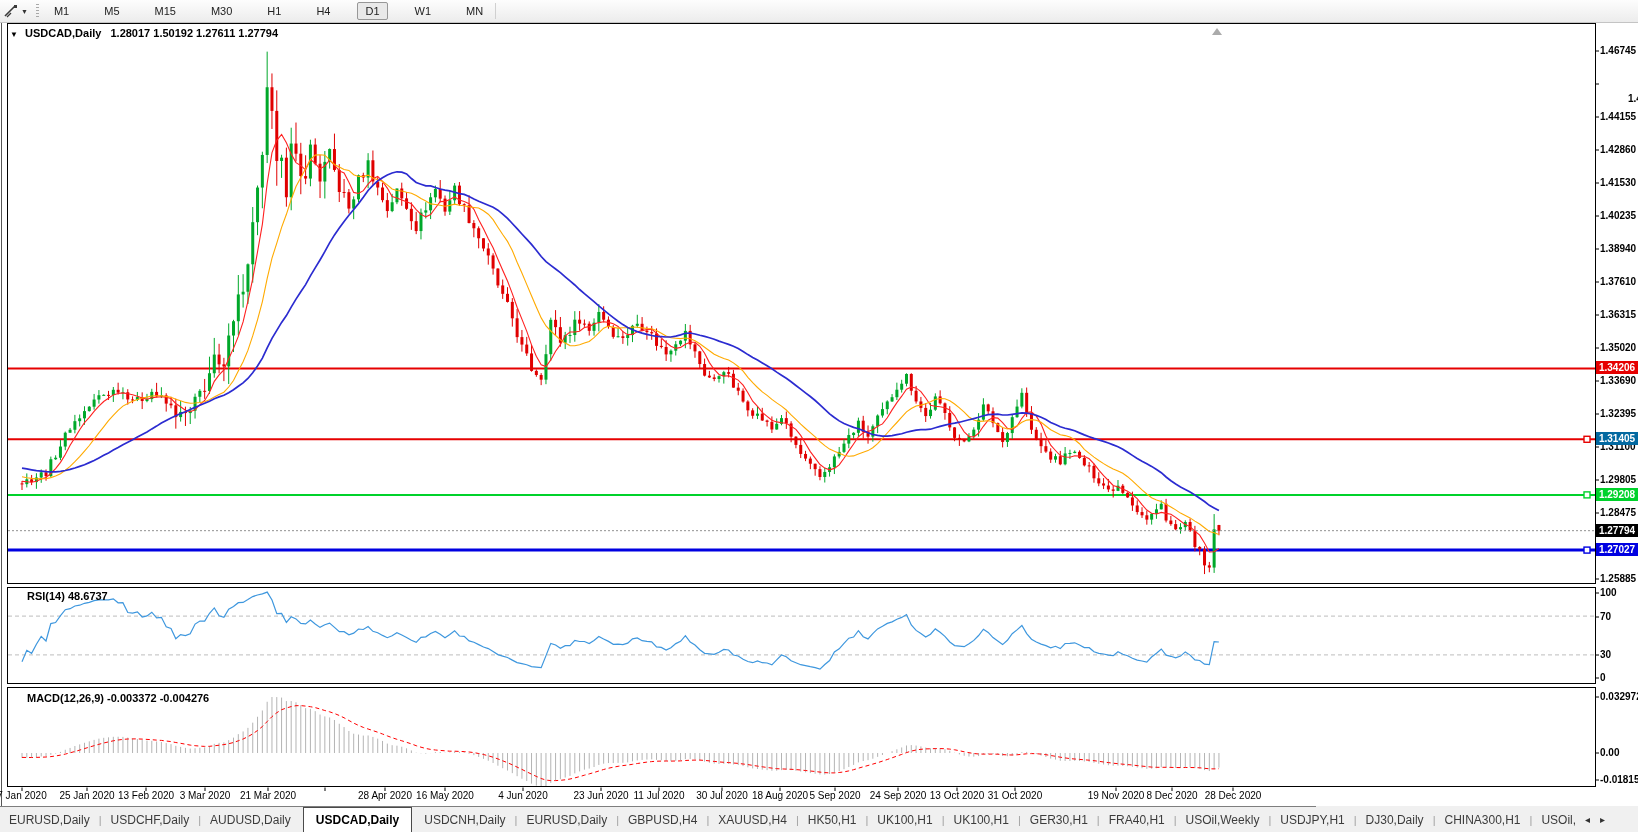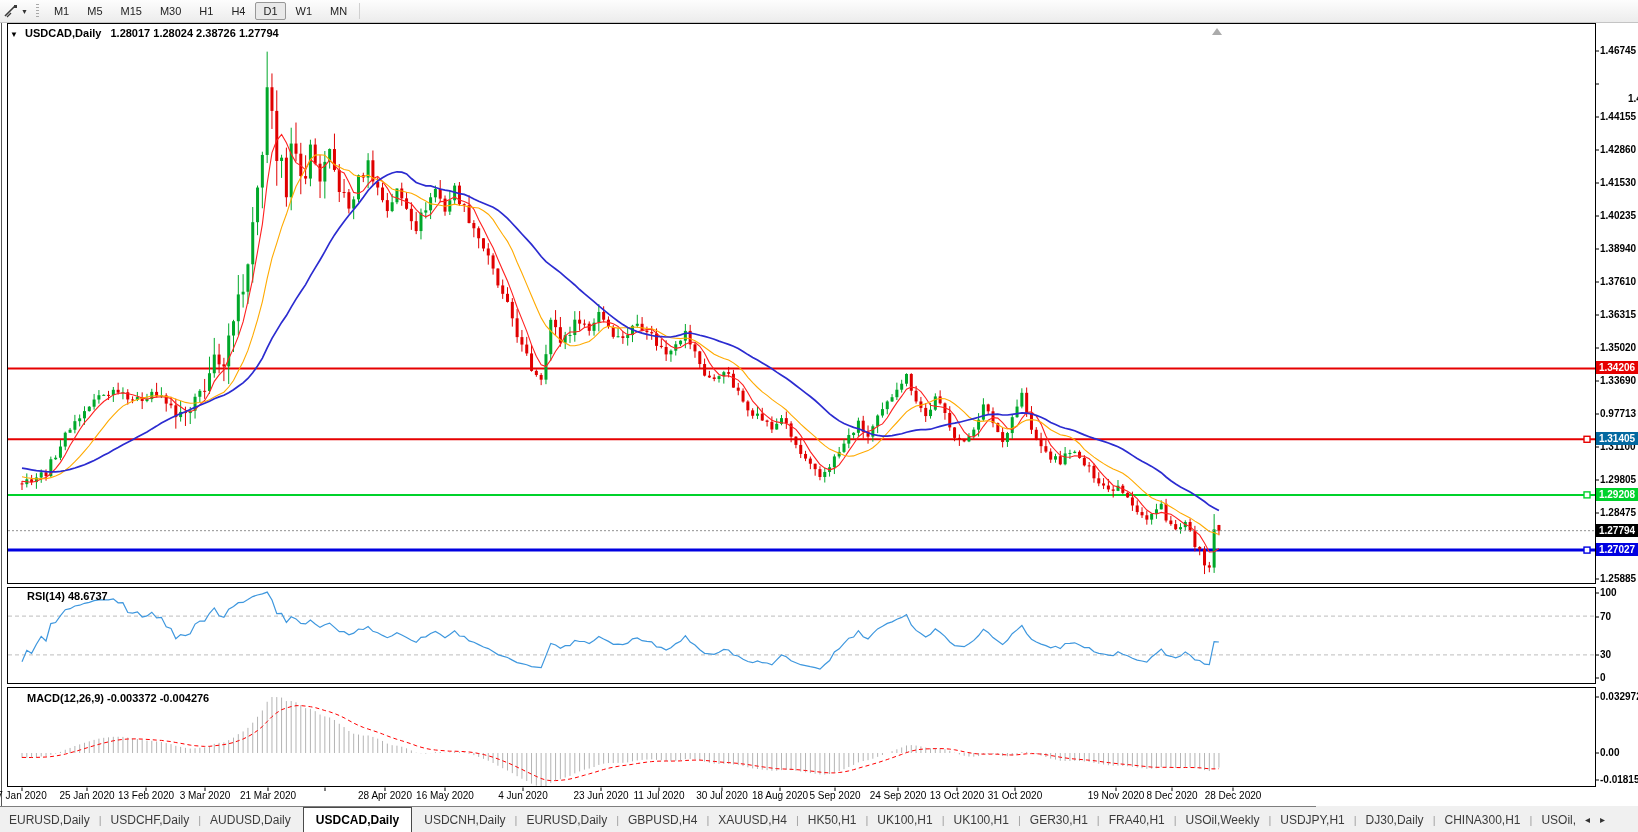--- a/index.html
+++ b/index.html
@@ -53,21 +53,21 @@
 <div id="toolbar">
   <span id="tool-icon">
     <svg width="16" height="16" viewBox="0 0 16 16">
       <path d="M2 13 L12 3" stroke="#3a3a3a" stroke-width="1.6" fill="none"></path>
       <path d="M4 14 L8 10" stroke="#3a3a3a" stroke-width="1.2" fill="none"></path>
       <rect x="11" y="2" width="3" height="3" fill="#3a3a3a"></rect>
     </svg>
   </span>
   <span id="tool-caret">▼</span>
   <span class="grip"></span>
-  <div id="tf-group" style="display: flex;">
+  <div id="tf-group" style="display: flex; gap: 17px;">
       <span class="tf-btn">M1</span>
       <span class="tf-btn">M5</span>
       <span class="tf-btn">M15</span>
       <span class="tf-btn">M30</span>
       <span class="tf-btn">H1</span>
       <span class="tf-btn">H4</span>
       <span class="tf-btn active">D1</span>
       <span class="tf-btn">W1</span>
       <span class="tf-btn">MN</span>
     </div>
@@ -888,42 +888,42 @@
     <line x1="1015" y1="787.5" x2="1015" y2="791" stroke="#000" stroke-width="1"></line>
     <line x1="1116" y1="787.5" x2="1116" y2="791" stroke="#000" stroke-width="1"></line>
     <line x1="1172" y1="787.5" x2="1172" y2="791" stroke="#000" stroke-width="1"></line>
     <line x1="1233" y1="787.5" x2="1233" y2="791" stroke="#000" stroke-width="1"></line>
   </svg>
 
 <div id="overlays">
   <div id="chart-title">
     <span class="caret">▼</span>
     <span>USDCAD,Daily</span>
-    <span style="margin-left:6px;">1.28017 1.28024 2.38726 1.27794</span>
+    <span style="margin-left:6px;">1.28017 1.50192 1.27611 1.27794</span>
   </div>
   <div id="shift-marker"></div>
   <div class="panel-label" id="rsi-label">
     <span>RSI(14)</span> <span>48.6737</span>
   </div>
   <div class="panel-label" id="macd-label">
     <span>MACD(12,26,9)</span> <span>-0.003372 -0.004276</span>
   </div>
   <div id="gen-labels">
       <div class="axis-label" style="top: 45px;">1.46745</div>
       <div class="axis-label" style="top: 93px; padding-left: 28px;">1.45450</div>
       <div class="axis-label" style="top: 111px;">1.44155</div>
       <div class="axis-label" style="top: 144px;">1.42860</div>
       <div class="axis-label" style="top: 177px;">1.41530</div>
       <div class="axis-label" style="top: 210px;">1.40235</div>
       <div class="axis-label" style="top: 243px;">1.38940</div>
       <div class="axis-label" style="top: 276px;">1.37610</div>
       <div class="axis-label" style="top: 309px;">1.36315</div>
       <div class="axis-label" style="top: 342px;">1.35020</div>
       <div class="axis-label" style="top: 375px;">1.33690</div>
-      <div class="axis-label" style="top: 408px;">0.97713</div>
+      <div class="axis-label" style="top: 408px;">1.32395</div>
       <div class="axis-label" style="top: 441px;">1.31100</div>
       <div class="axis-label" style="top: 474px;">1.29805</div>
       <div class="axis-label" style="top: 507px;">1.28475</div>
       <div class="axis-label" style="top: 573px;">1.25885</div>
       <div class="axis-label" style="top: 587px;">100</div>
       <div class="axis-label" style="top: 611px;">70</div>
       <div class="axis-label" style="top: 649px;">30</div>
       <div class="axis-label" style="top: 672px;">0</div>
       <div class="axis-label" style="top: 691px;">0.032972</div>
       <div class="axis-label" style="top: 747px;">0.00</div>

